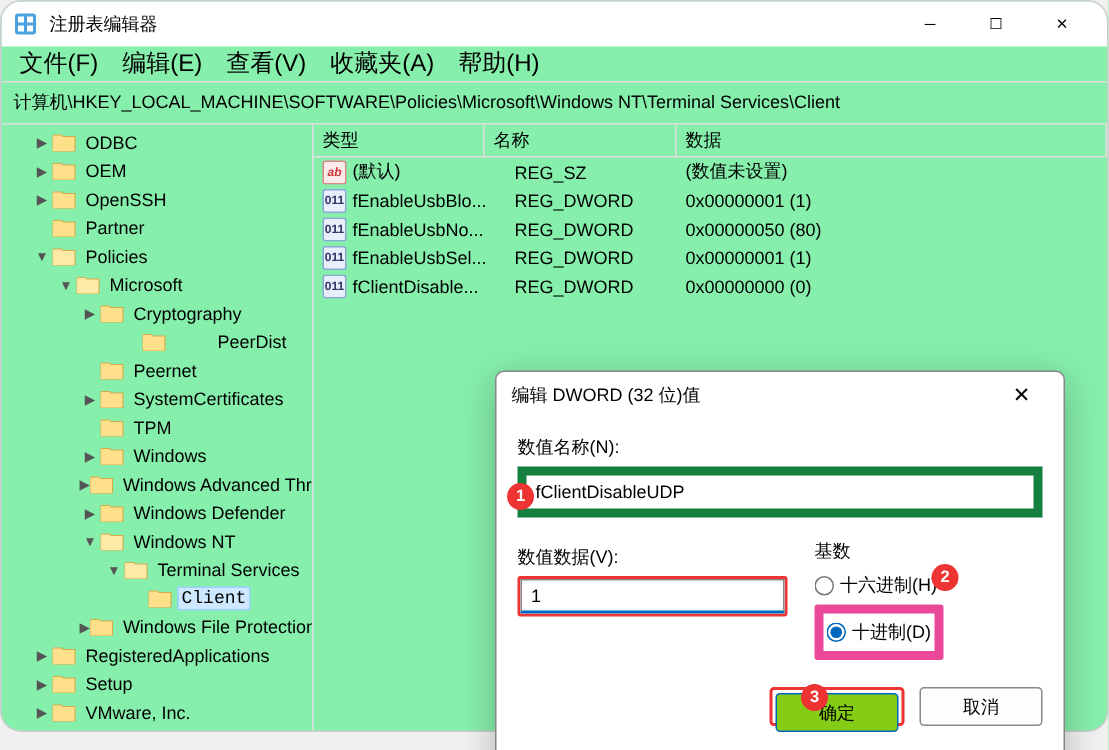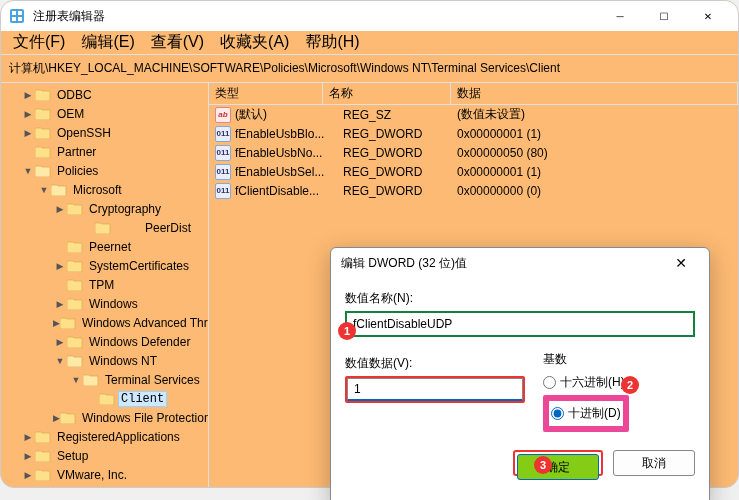--- a/index.html
+++ b/index.html
@@ -1,18 +1,18 @@
 <!DOCTYPE html>
 <html><head>
 <meta charset="utf-8">
 <style>
 * { box-sizing: border-box; margin: 0; padding: 0; font-family: "Microsoft YaHei", "Segoe UI", sans-serif; }
 body { width: 739px; height: 500px; background: #f0f0f0; overflow: hidden; position: relative; }
 
-.window { width: 739px; height: 488px; background: #fdba74; border: 1px solid #ccc; border-radius: 14px; overflow: hidden; position: relative; }
+.window { width: 739px; height: 488px; background: #86efac; border: 1px solid #ccc; border-radius: 14px; overflow: hidden; position: relative; }
 .titlebar { height: 30px; display: flex; align-items: center; padding: 0 8px; background: #fff; }
 .titlebar-icon { width: 16px; height: 16px; margin-right: 8px; }
 .titlebar-title { font-size: 12px; flex: 1; }
 .titlebar-controls { display: flex; gap: 0; }
 .titlebar-btn { width: 44px; height: 28px; display: flex; align-items: center; justify-content: center; font-size: 10px; color: #000; }
 
 .menubar { height: 24px; display: flex; align-items: center; padding: 0 4px; font-size: 16px; border-bottom: 1px solid #e0e0e0; }
 .menubar-item { padding: 2px 8px; }
 
 .address { height: 28px; border-bottom: 1px solid #e0e0e0; display: flex; align-items: center; padding: 0 8px; font-size: 12px; }
@@ -36,21 +36,21 @@
 
 .val-icon { width: 16px; height: 16px; display: inline-flex; align-items: center; justify-content: center; font-size: 8px; font-weight: bold; border: 1px solid; border-radius: 2px; }
 .val-icon.str { background: #fdebeb; border-color: #d88; color: #c33; font-style: italic; }
 .val-icon.bin { background: #e8eefc; border-color: #88a8d8; color: #336; }
 
 .dialog { position: absolute; left: 330px; top: 215px; width: 380px; background: #fff; border: 1px solid #888; border-radius: 6px; box-shadow: 0 6px 24px rgba(0,0,0,.25); margin-top: 32px; }
 .dialog-title { height: 30px; display: flex; align-items: center; padding: 0 10px; font-size: 12px; }
 .dialog-close { margin-left: auto; width: 36px; text-align: center; font-size: 14px; }
 .dialog-body { padding: 8px 14px 31px; font-size: 12px; }
 .dialog-label { margin: 4px 0 4px; }
-.dialog-name { width: 100%; border: 2px solid #15803d; padding: 4px 6px; font-size: 12px; background: #fff; }
+.dialog-name { width: 100%; border: 6px solid #15803d; padding: 4px 6px; font-size: 12px; background: #fff; }
 .dialog-row { display: flex; gap: 18px; margin-top: 14px; }
 .dialog-left { flex: 0 0 180px; }
 .dialog-right { flex: 1; }
 .field-box { border: 2px solid #e33; border-radius: 2px; }
 .field-input { width: 100%; border: 1px solid #888; padding: 3px 6px; font-size: 12px; border-bottom: 2px solid #0067c0; }
 .fieldset { }
 .fieldset-title { font-size: 12px; margin-bottom: 6px; }
 .radio-row { display: flex; align-items: center; gap: 4px; margin: 4px 0; font-size: 12px; }
 .radio-row input { accent-color: #0067c0; }
 .radio-box { border: 6px solid #ec4899; border-radius: 2px; padding: 0 2px; display: inline-flex; }

